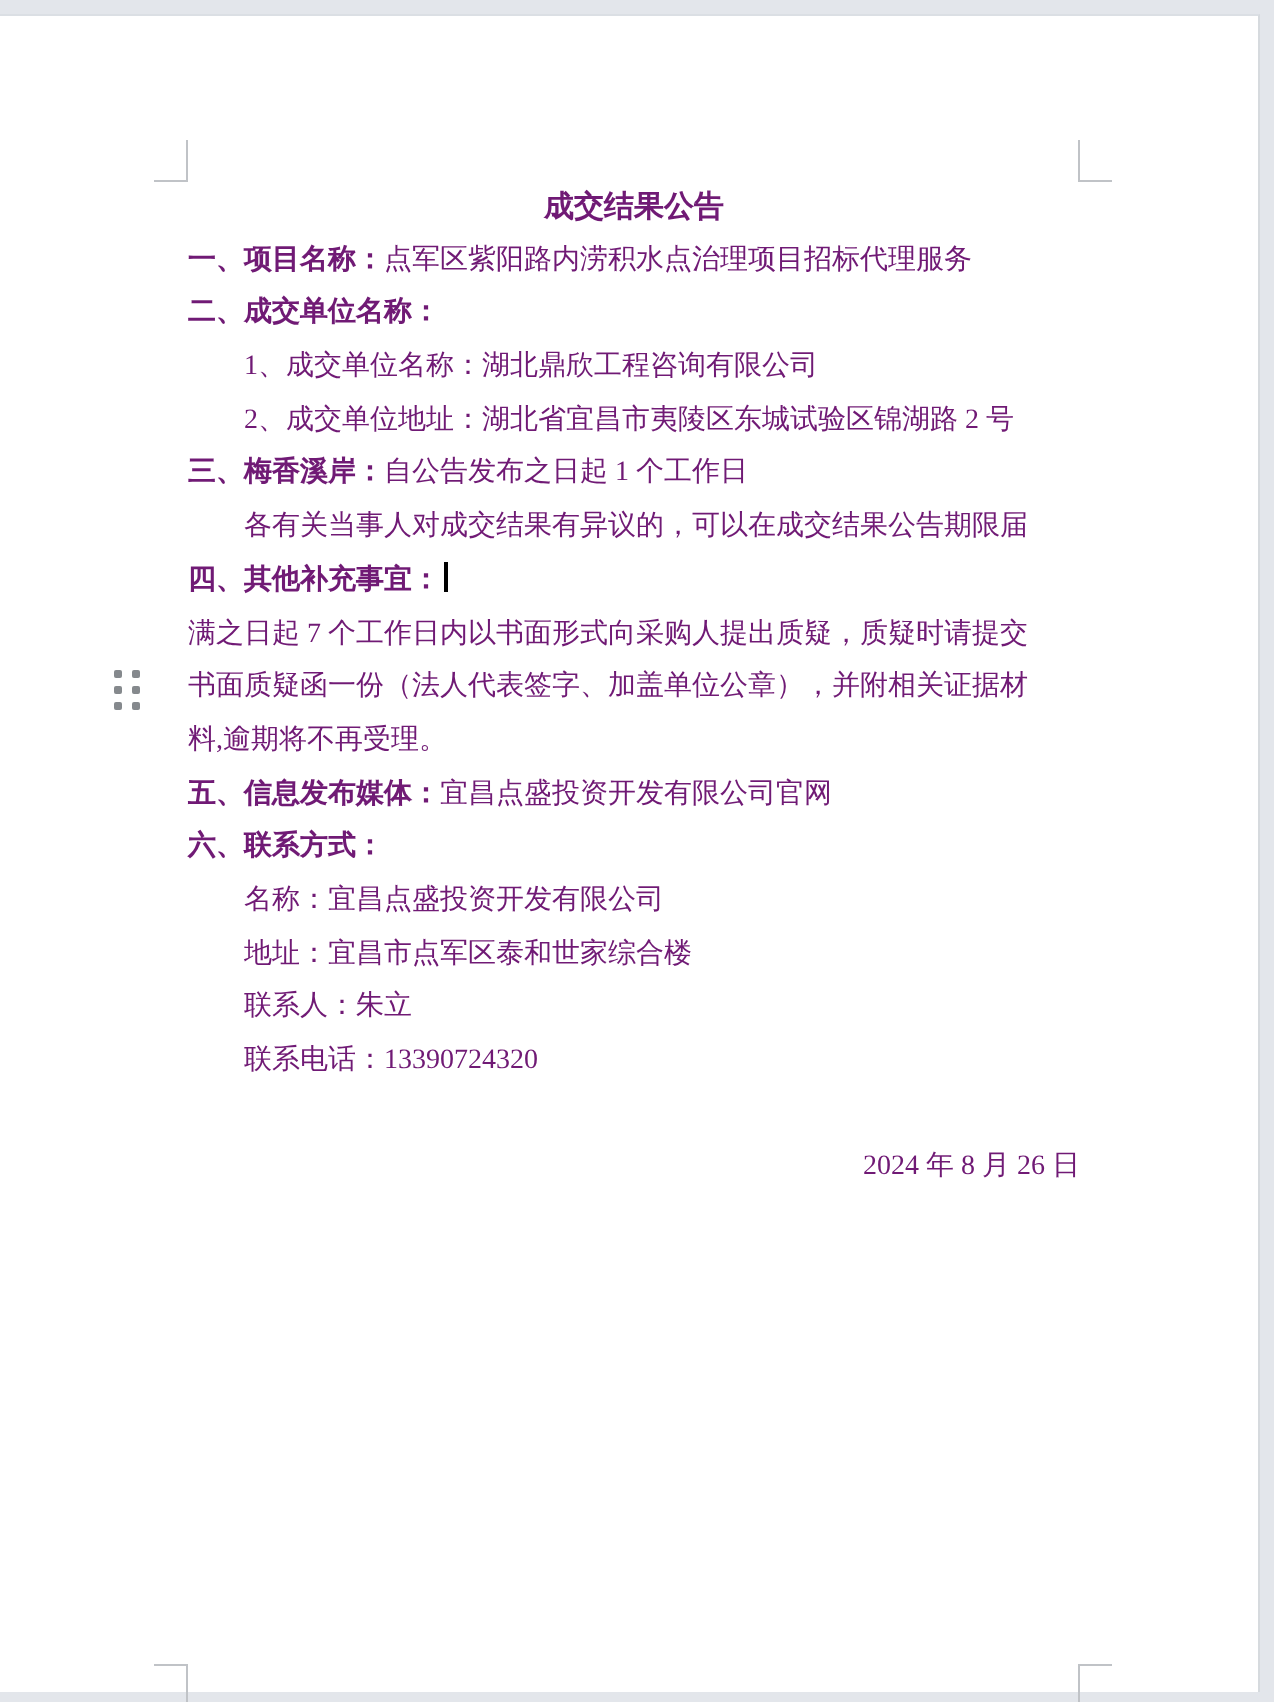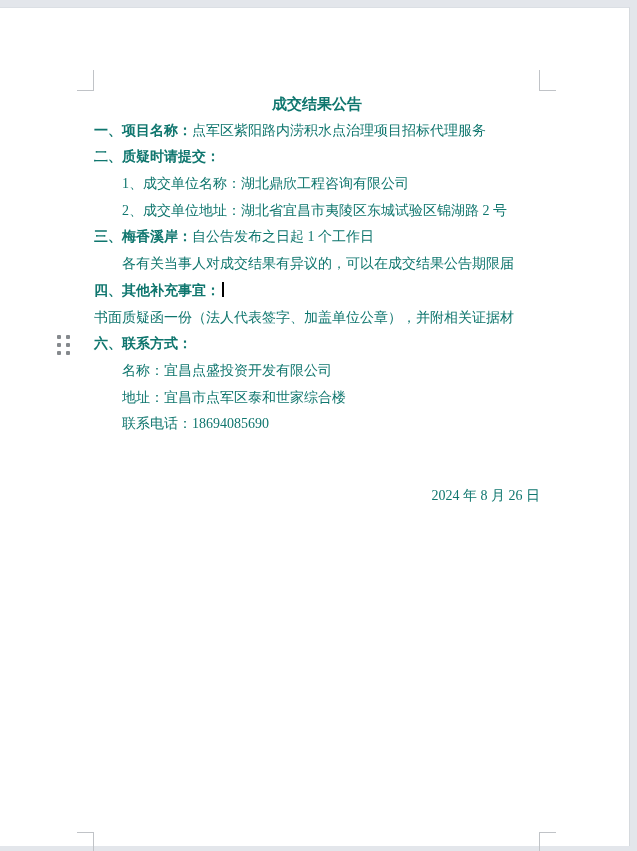--- a/index.html
+++ b/index.html
@@ -16,25 +16,25 @@
     position:absolute; left:0; top:7px; width:630px; height:839px;
     background:#ffffff; border-right:1px solid #d6dade; border-top:1px solid #dbdfe4;
   }
   .crop { position:absolute; width:17px; height:21px; }
   .crop.tl { left:77px; top:62px;  border-right:1px solid #c0c3c7; border-bottom:1px solid #c0c3c7; }
   .crop.tr { left:539px; top:62px; border-left:1px solid #c0c3c7;  border-bottom:1px solid #c0c3c7; }
   .crop.bl { left:77px; top:824px; border-right:1px solid #c0c3c7; border-top:1px solid #c0c3c7; }
   .crop.br { left:539px; top:824px;border-left:1px solid #c0c3c7;  border-top:1px solid #c0c3c7; }
   .content {
     position:absolute; left:94px; top:83px; width:446px;
-    font-size:14px; line-height:26.7px; color:#0f766e;
+    font-size:14px; line-height:26.7px; color:#701a75;
   }
   .line { height:26.7px; white-space:nowrap; }
   .line.t { text-align:center; font-weight:bold; font-size:15px; }
-  .line.r { text-align:right;margin-top:18px; }
+  .line.r { text-align:right; }
   .line.ind { padding-left:28px; }
   .b { font-weight:bold;margin-top:13px; }
   .cursor {
     display:inline-block; width:2px; height:15px; background:#000;
     vertical-align:-2px; margin-left:2px;
   }
   .drag-handle {
     position:absolute; left:57px; top:327px; width:13px; height:21px;
     display:grid; grid-template-columns:4px 4px; grid-template-rows:4px 4px 4px;
     column-gap:5px; row-gap:4px; cursor:move;
@@ -59,39 +59,43 @@
         <i></i>
         <i></i>
         <i></i>
     </div>
 
     <div class="content">
       <div class="line t">成交结果公告</div>
 
       <div class="line"><span class="b">一、项目名称：</span><span>点军区紫阳路内涝积水点治理项目招标代理服务</span></div>
 
-      <div class="line"><span class="b">二、质疑时请提交：</span></div>
+      <div class="line"><span class="b">二、成交单位名称：</span></div>
 
       <div class="line ind"><span>1、成交单位名称：湖北鼎欣工程咨询有限公司</span></div>
 
       <div class="line ind"><span>2、成交单位地址：湖北省宜昌市夷陵区东城试验区锦湖路 2 号</span></div>
 
 
       <div class="line"><span class="b">三、梅香溪岸：</span><span>自公告发布之日起 1 个工作日</span></div>
 
       <div class="line ind"><span>各有关当事人对成交结果有异议的，可以在成交结果公告期限届</span></div>
 
       <div class="line"><span class="b">四、其他补充事宜：</span><span class="cursor"></span></div>
+      <div class="line"><span>满之日起 7 个工作日内以书面形式向采购人提出质疑，质疑时请提交</span></div>
       <div class="line"><span>书面质疑函一份（法人代表签字、加盖单位公章），并附相关证据材</span></div>
+      <div class="line"><span>料,逾期将不再受理。</span></div>
 
+      <div class="line"><span class="b">五、信息发布媒体：</span><span>宜昌点盛投资开发有限公司官网</span></div>
 
       <div class="line"><span class="b">六、联系方式：</span></div>
 
       <div class="line ind"><span>名称：宜昌点盛投资开发有限公司</span></div>
       <div class="line ind"><span>地址：宜昌市点军区泰和世家综合楼</span></div>
-      <div class="line ind"><span>联系电话：18694085690</span></div>
+      <div class="line ind"><span>联系人：朱立</span></div>
+      <div class="line ind"><span>联系电话：13390724320</span></div>
 
       <div class="line"><span></span></div>
 
       <div class="line r"><span>2024 年 8 月 26 日</span></div>
     </div>
   </div>
 </div>
 
 </body></html>

